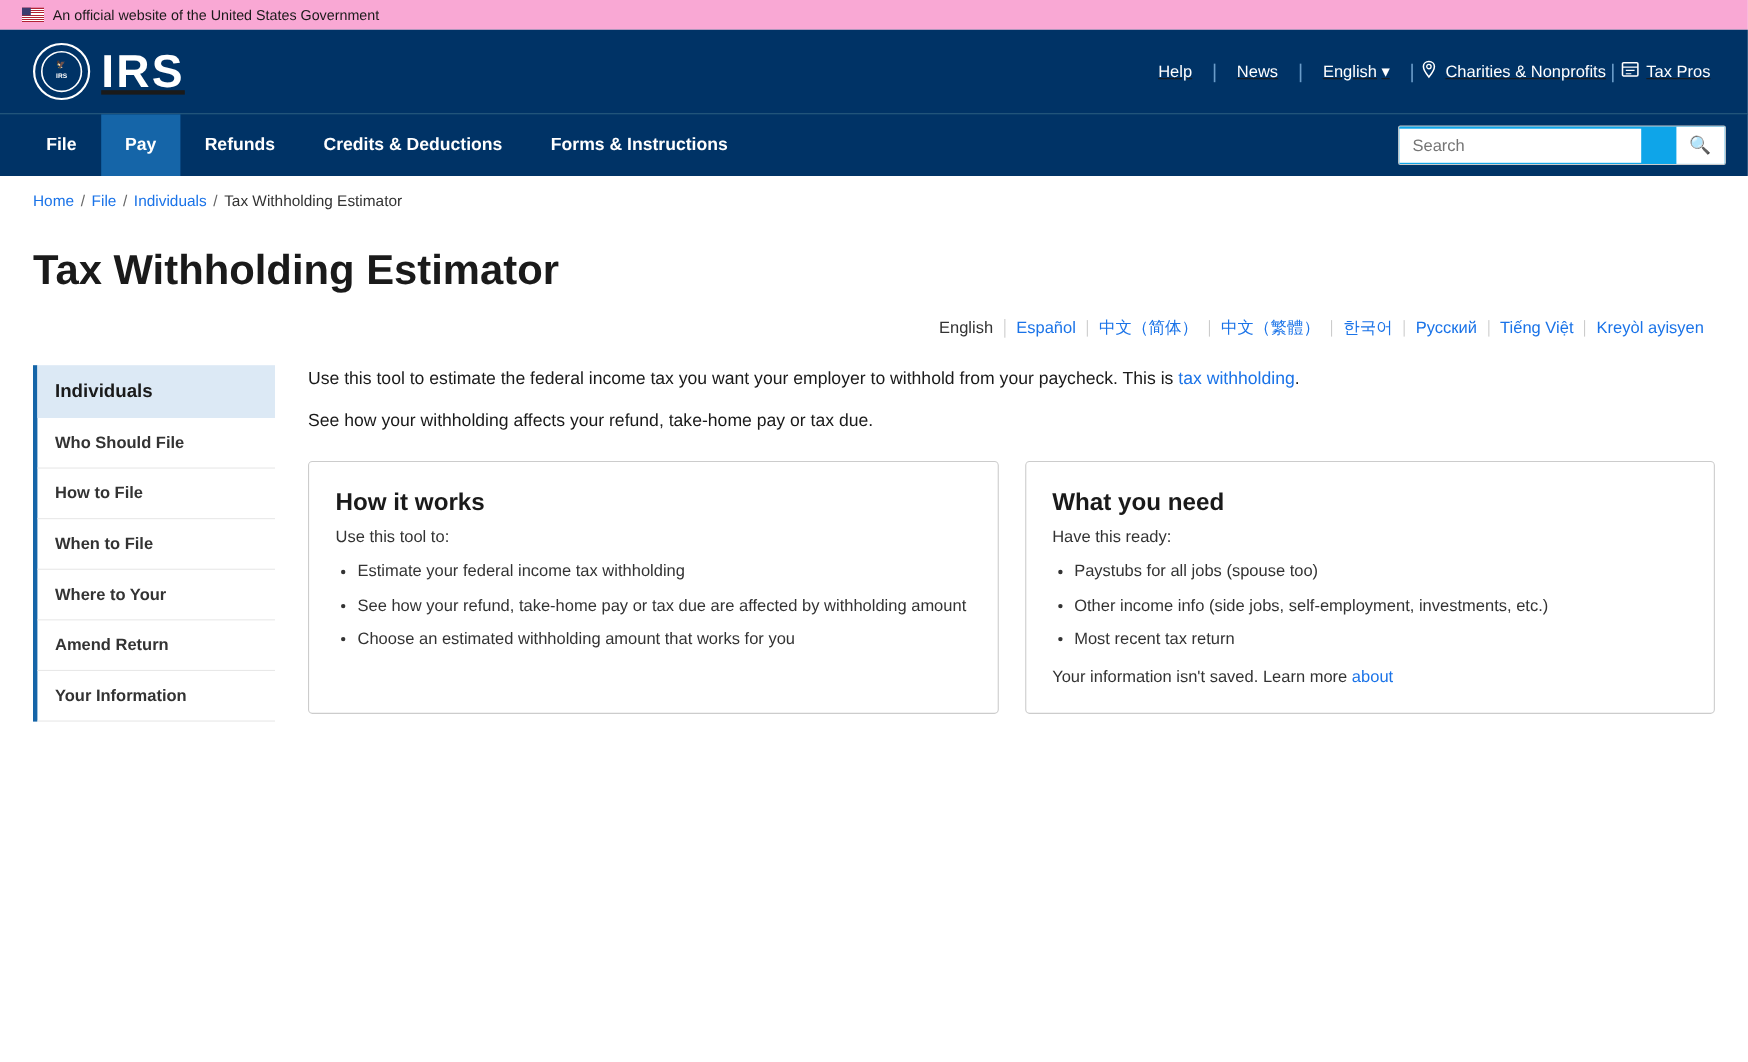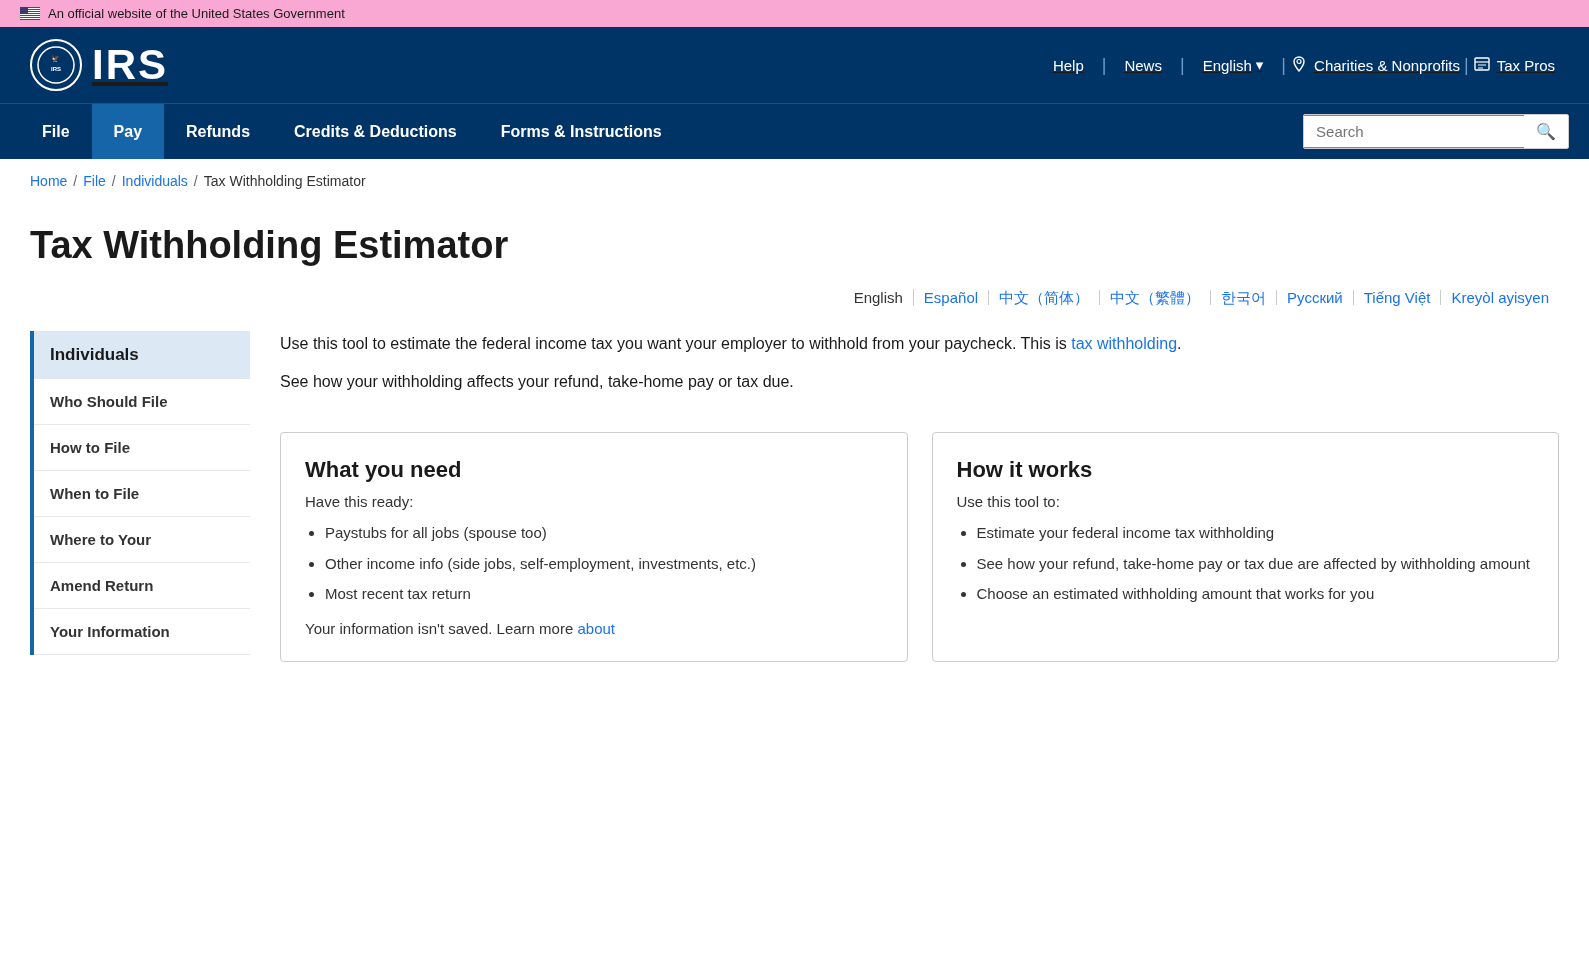--- a/index.html
+++ b/index.html
@@ -139,24 +139,25 @@
     }
     .nav-search {
       margin-left: auto;
       display: flex;
       align-items: center;
       padding: 10px 0;
     }
     .search-input-wrapper {
       display: flex;
       align-items: center;
-      background: #d946ef;
+      background: #0ea5e9;
       border: 1px solid #ccc;
       border-radius: 2px;
       overflow: hidden;
+      gap: 32px;
     }
     .search-input {
       border: none;
       outline: none;
       padding: 7px 12px;
       font-size: 15px;
       width: 220px;
       color: #333;
     }
     .search-btn {
@@ -262,21 +263,21 @@
       margin-bottom: 14px;
       color: #1a1a1a;
     }
     .intro-text a {
       color: #1a73e8;
       text-decoration: none;
     }
     .intro-subtitle {
       font-size: 16px;
       color: #1a1a1a;
-      margin-bottom: 38px;
+      margin-bottom: 24px;
       line-height: 1.5;
     }
 
     
     .cards-row {
       display: flex;
       gap: 24px;
     }
     .card {
       flex: 1;
@@ -422,39 +423,39 @@
 
     <div class="main-area">
       <p class="intro-text">
         <span>Use this tool to estimate the federal income tax you want your employer to withhold from your paycheck. This is </span><a href="#">tax withholding</a><span>.</span>
       </p>
       <p class="intro-subtitle">See how your withholding affects your refund, take-home pay or tax due.</p>
 
       <div class="cards-row">
 
         <div class="card">
+          <h2 class="card-title">How it works</h2>
+          <p class="card-subtitle">Use this tool to:</p>
+          <ul>
+            <li>Estimate your federal income tax withholding</li>
+            <li>See how your refund, take-home pay or tax due are affected by withholding amount</li>
+            <li>Choose an estimated withholding amount that works for you</li>
+          </ul>
+        </div>
+
+        <div class="card">
           <h2 class="card-title">What you need</h2>
           <p class="card-subtitle">Have this ready:</p>
           <ul>
             <li>Paystubs for all jobs (spouse too)</li>
             <li>Other income info (side jobs, self-employment, investments, etc.)</li>
             <li>Most recent tax return</li>
           </ul>
           <p class="card-footer">
             <span>Your information isn't saved. Learn more </span><a href="#">about</a>
           </p>
         </div>
 
-        <div class="card">
-          <h2 class="card-title">How it works</h2>
-          <p class="card-subtitle">Use this tool to:</p>
-          <ul>
-            <li>Estimate your federal income tax withholding</li>
-            <li>See how your refund, take-home pay or tax due are affected by withholding amount</li>
-            <li>Choose an estimated withholding amount that works for you</li>
-          </ul>
-        </div>
-
       </div>
     </div>
 
   </div>
 </div>
 
 </body></html>

